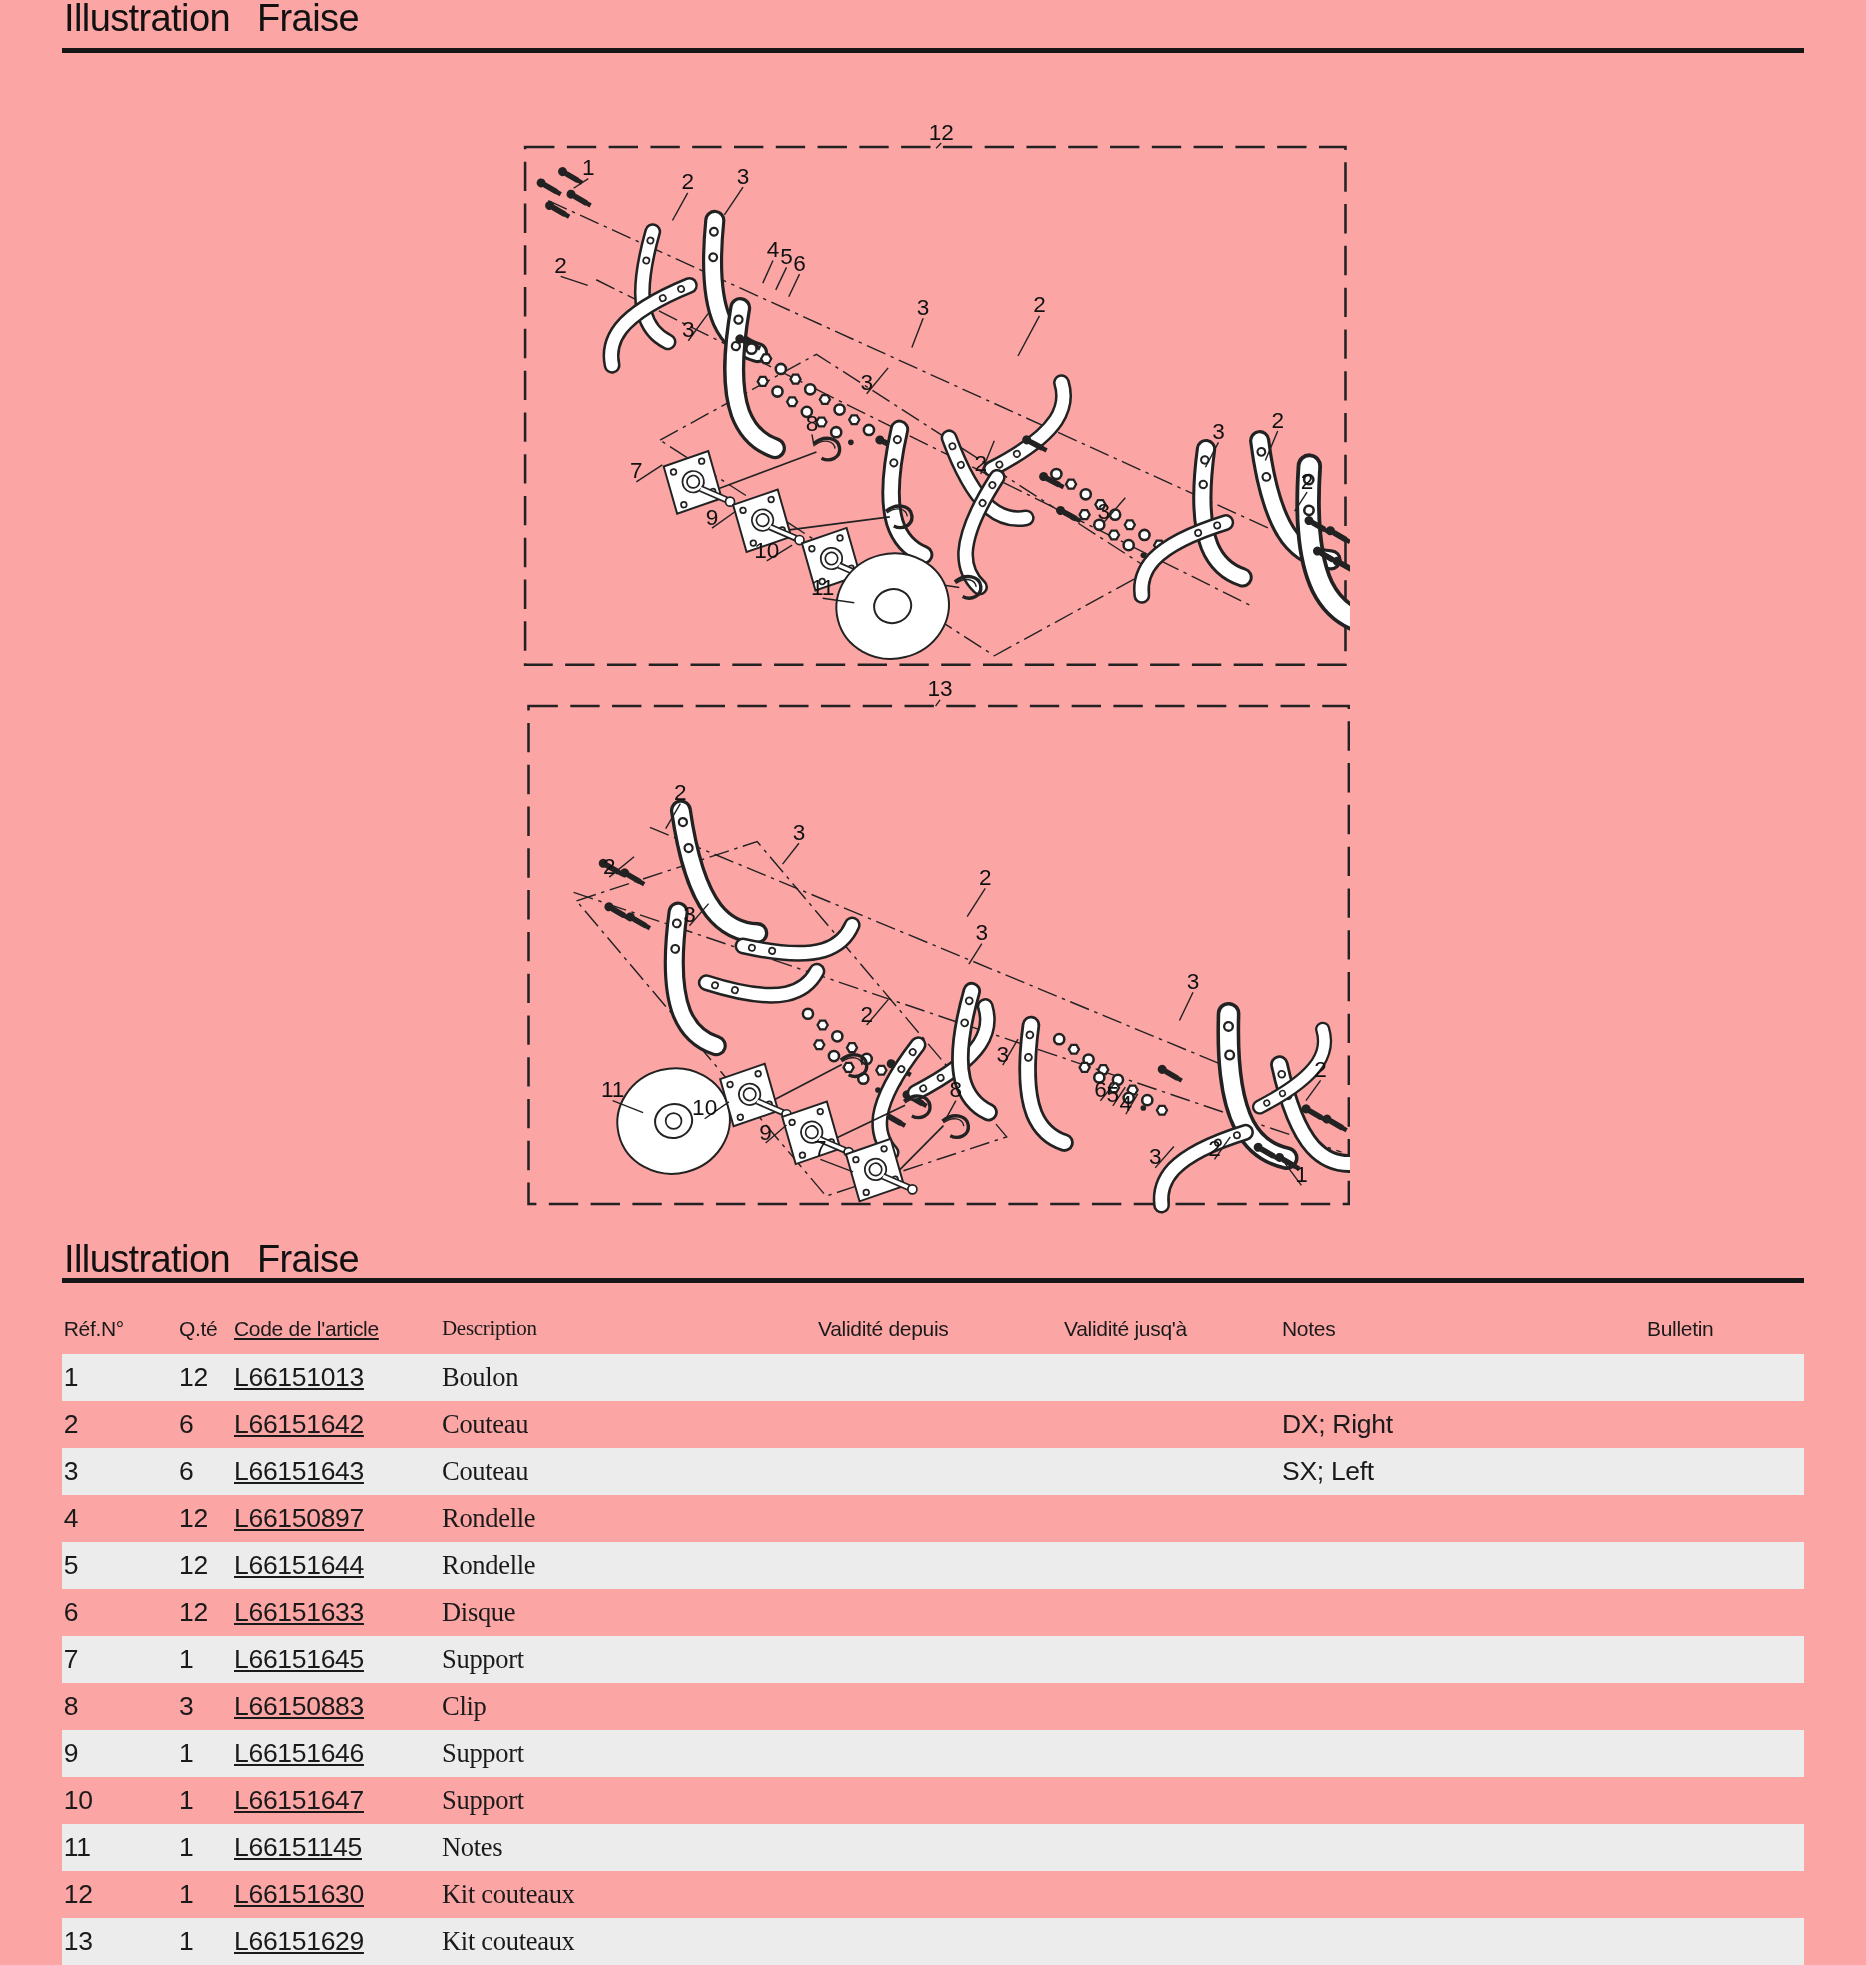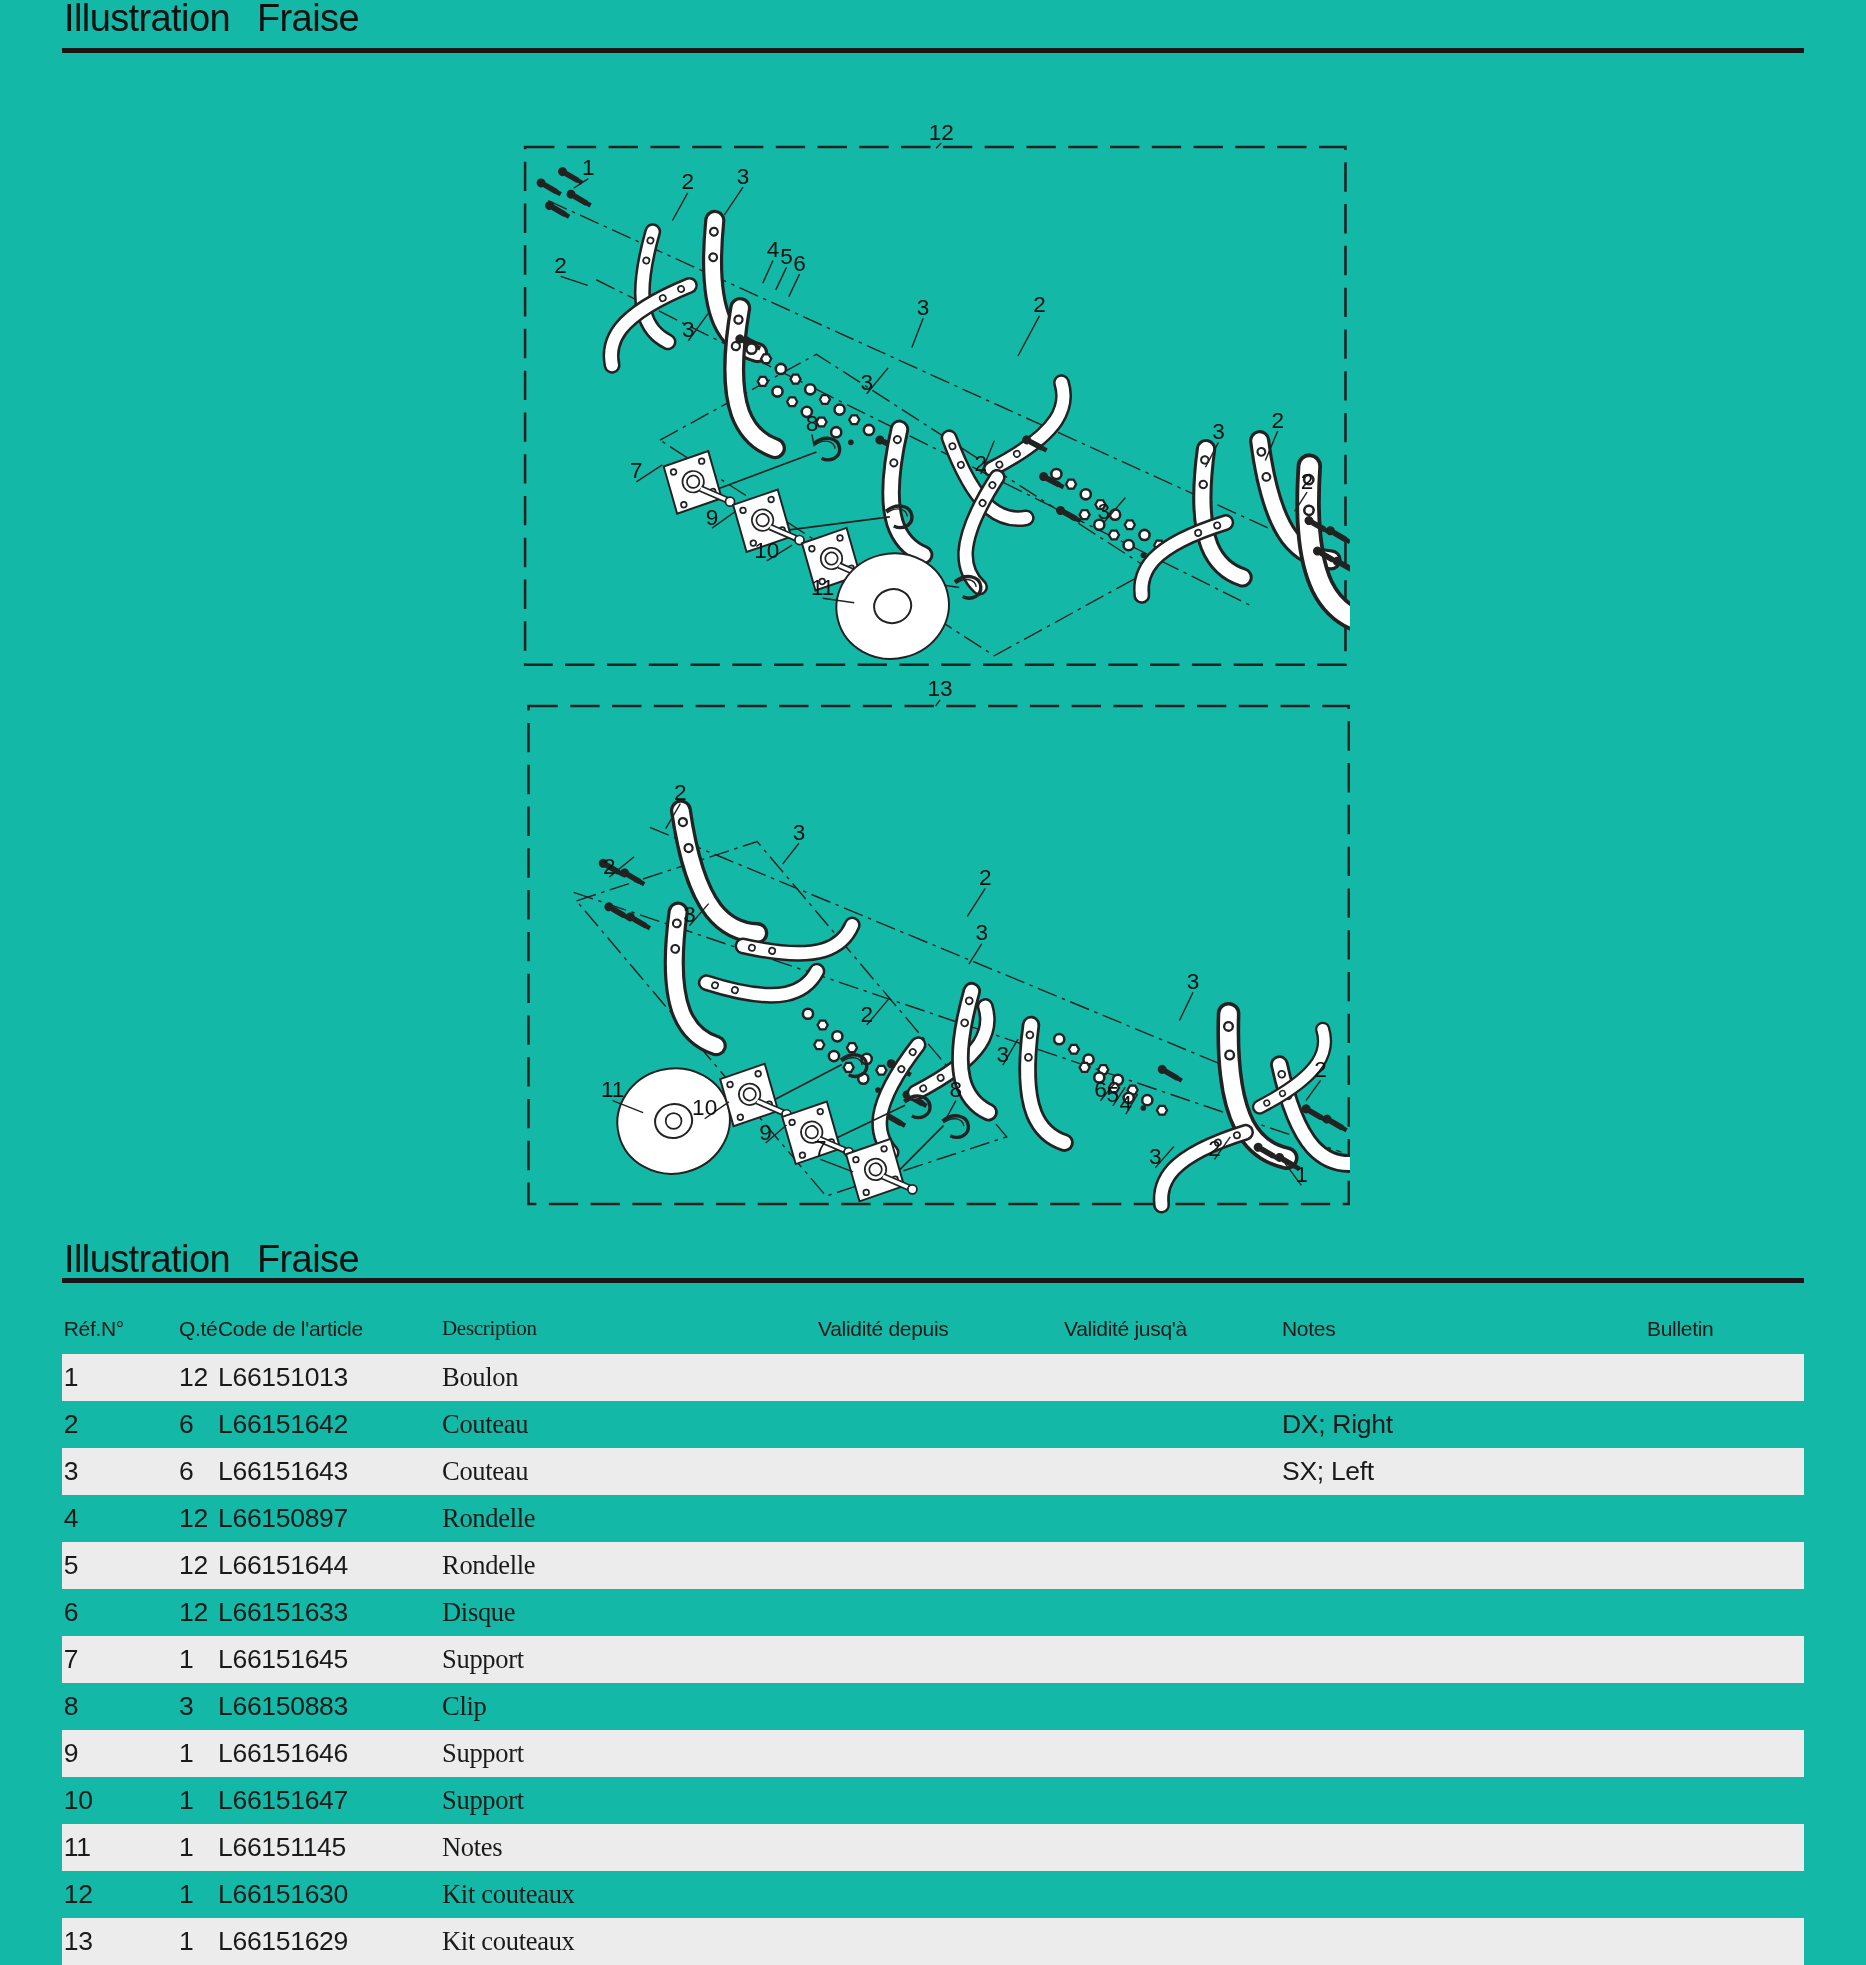--- a/index.html
+++ b/index.html
@@ -1,16 +1,16 @@
 <!DOCTYPE html>
 <html style="font-size:9px"><head>
 <meta charset="utf-8">
 <style>
   html,body{margin:0;padding:0;background:#fff;}
-  .page{position:relative;width:1867px;height:1965px;background:#14b8a6;overflow:hidden;
+  .page{position:relative;width:1867px;height:1965px;background:#fca5a5;overflow:hidden;
         font-family:"Liberation Sans",sans-serif;color:#1a1a1a;}
   
   .h1{position:absolute;left:64px;font-size:38px;line-height:38px;letter-spacing:-0.6px;
       word-spacing:17px;color:#111;white-space:nowrap;}
   .h1.top{top:-1.1px;}
   .h1.mid{top:1240px;}
   .rule{position:absolute;left:62px;width:1742px;height:5.1px;background:#161616;}
   .rule.top{top:48px;}
   .rule.mid{top:1278px;}
   
@@ -26,21 +26,21 @@
   .bo{stroke:#222;stroke-width:30;fill:none;stroke-linecap:round;}
   .bi{stroke:#fff;stroke-width:21;fill:none;stroke-linecap:round;}
   .rod{stroke:#222;stroke-width:3;}
   
   .thead{position:absolute;left:62px;top:1314px;width:1742px;height:29px;font-size:21px;
          letter-spacing:-0.3px;}
   .rows{position:absolute;left:62px;top:1354px;width:1742px;font-size:26.5px;letter-spacing:-0.3px;}
   .trow{position:relative;height:47px;}
   .trow.alt{background:#ececec;}
   .cell{position:absolute;top:0;height:100%;display:flex;align-items:center;white-space:nowrap;}
-  .col-ref{left:1.7px;}  .col-qty{left:97px;margin-left:20px;}  .col-code{left:156px;}  .col-desc{left:380px;font-family:Liberation Serif, serif;}
+  .col-ref{left:1.7px;}  .col-qty{left:97px;margin-left:20px;}  .col-code{left:172px;text-decoration:underline;}  .col-desc{left:380px;font-family:Liberation Serif, serif;}
   .col-from{left:756px;} .col-to{left:1002px;} .col-notes{left:1220px;} .col-bulletin{left:1573px;margin-left:12px;}
 </style>
 </head>
 <body>
 
 <div class="page">
 
   <div class="h1 top">Illustration Fraise</div>
   <div class="rule top"></div>
 

